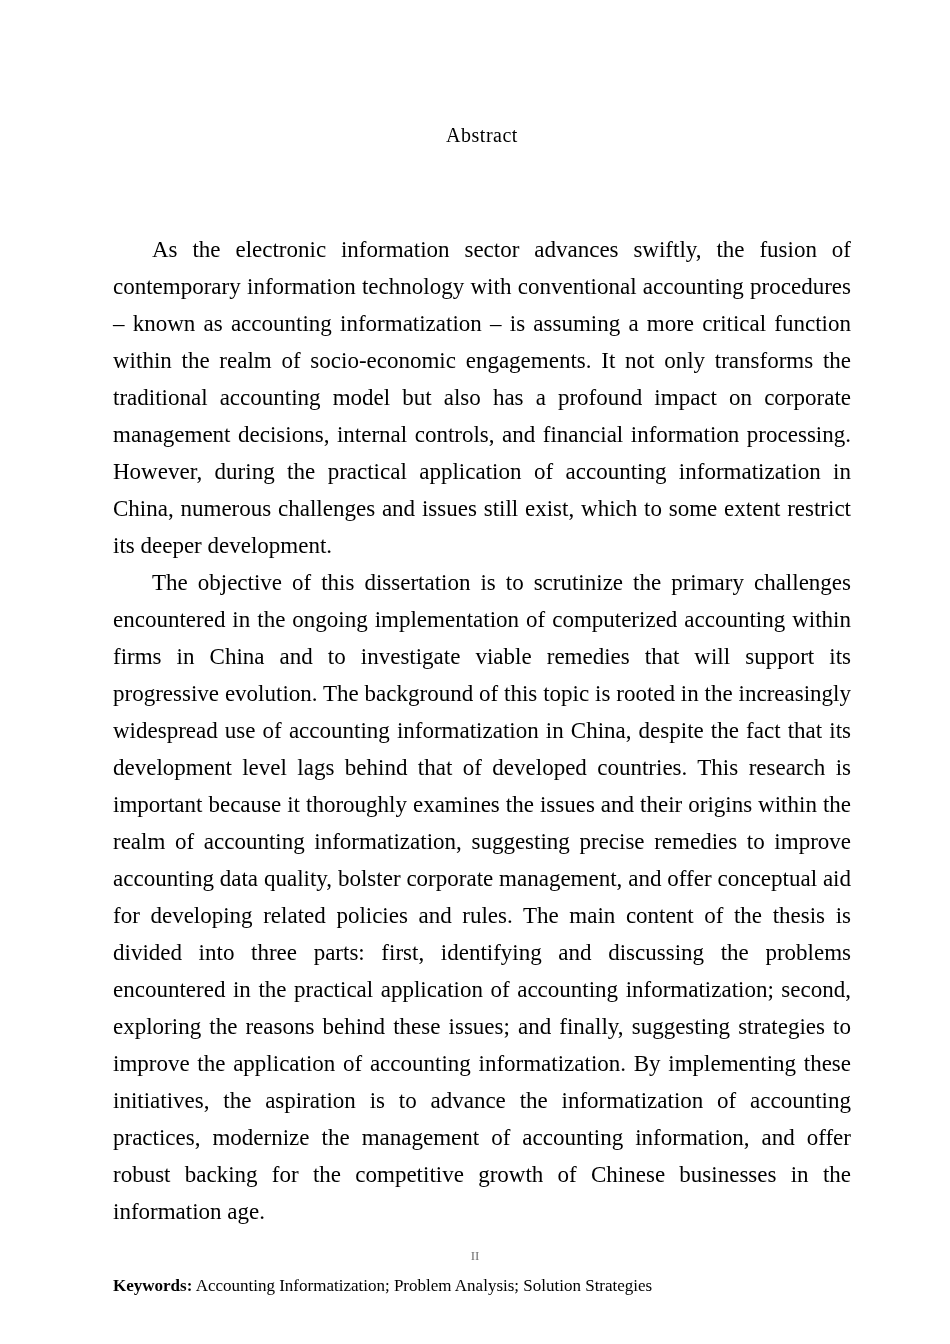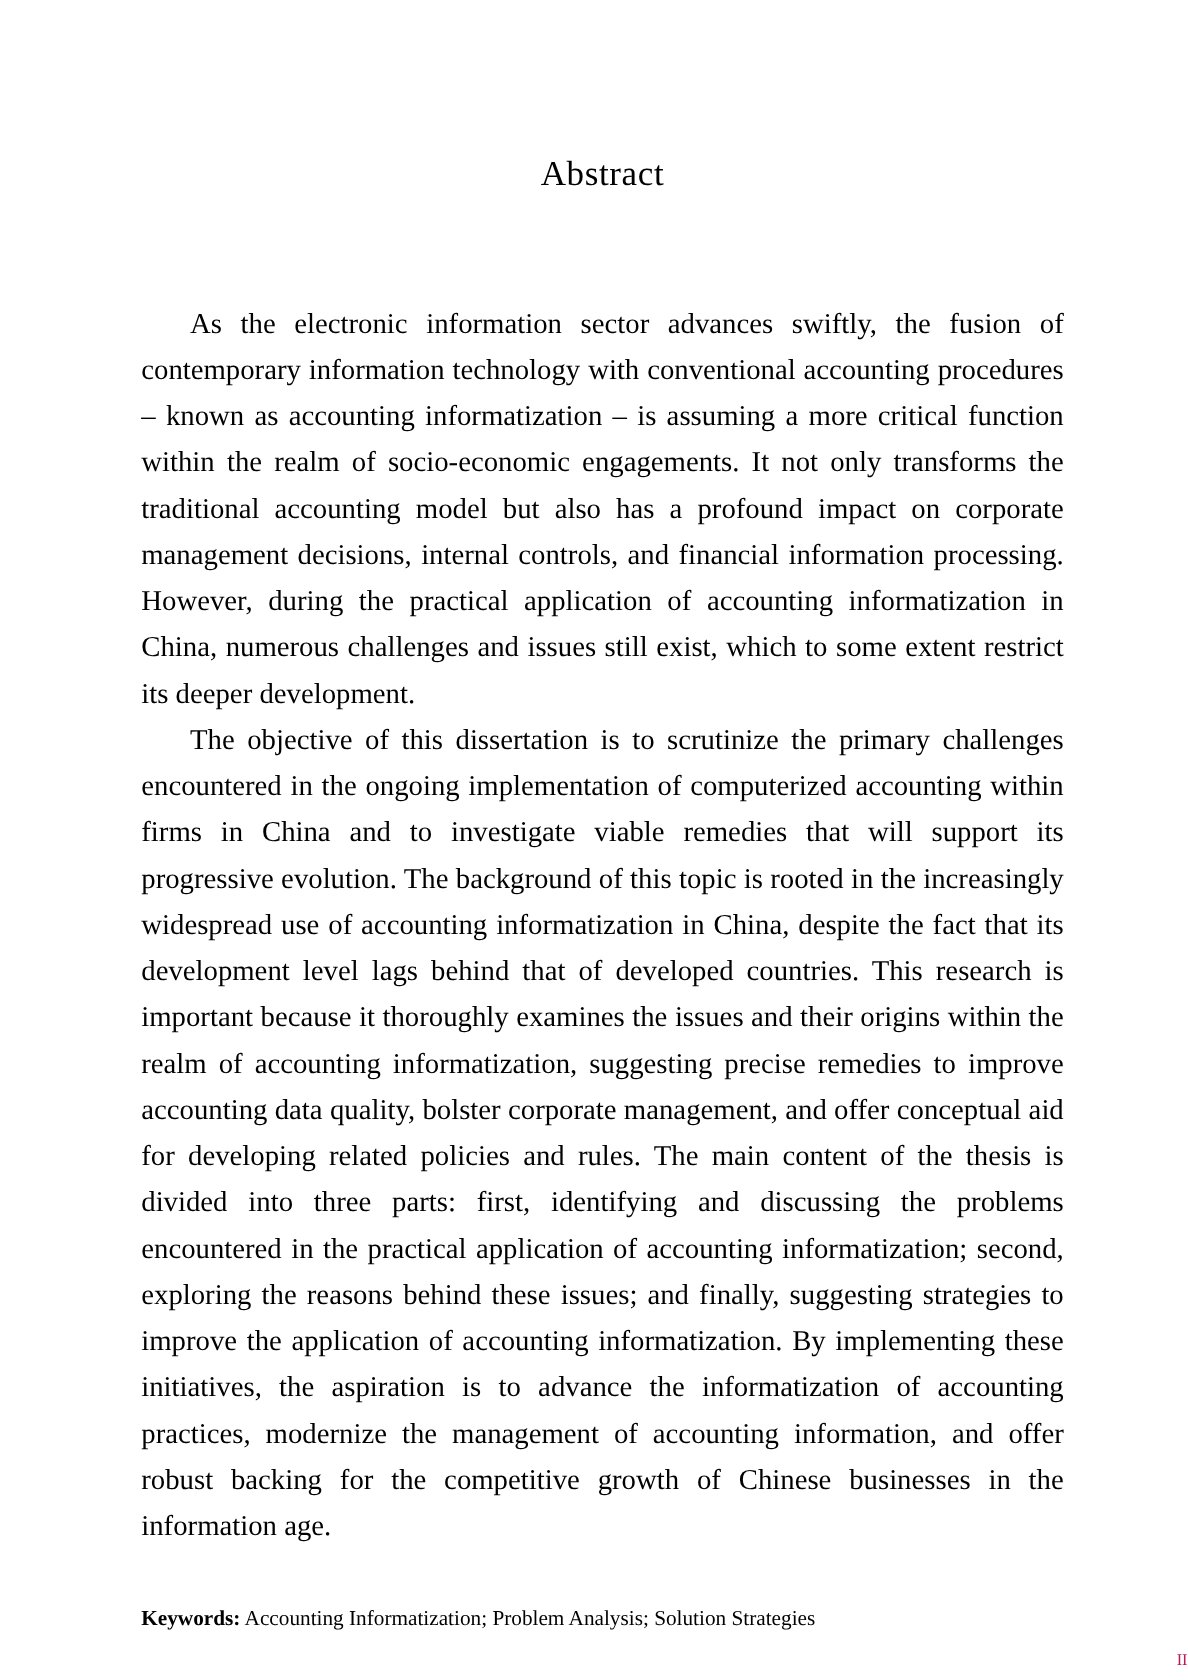--- a/index.html
+++ b/index.html
@@ -21,21 +21,21 @@
   .content {
     position: absolute;
     top: 0;
     left: 113px;
     right: 99px;
   }
   .doc-title {
     margin: 0;
     padding-top: 124px;
     text-align: center;
-    font-size: 28px;
+    font-size: 20px;
     font-weight: normal;
     letter-spacing: 0.5px;
   }
   .body-text {
     margin-top: 84px;
   }
   .para {
     margin: 0;
     font-size: 23px;
     line-height: 37px;
@@ -46,26 +46,26 @@
     margin-top: 37px;
     font-size: 17px;
     line-height: 37px;
     text-align: left;
   }
   .keywords-label {
     font-weight: bold;
   }
   .page-number {
     position: absolute;
-    top: 1320px;
+    top: 1248px;
     left: 0;
     width: 100%;
-    text-align: right;
+    text-align: center;
     font-size: 13px;
-    color: #be185d;
+    color: #737373;
   }
 </style>
 </head>
 <body>
 
 <div class="page">
   <div class="content">
     <h1 class="doc-title">Abstract</h1>
 
     <div class="body-text">

